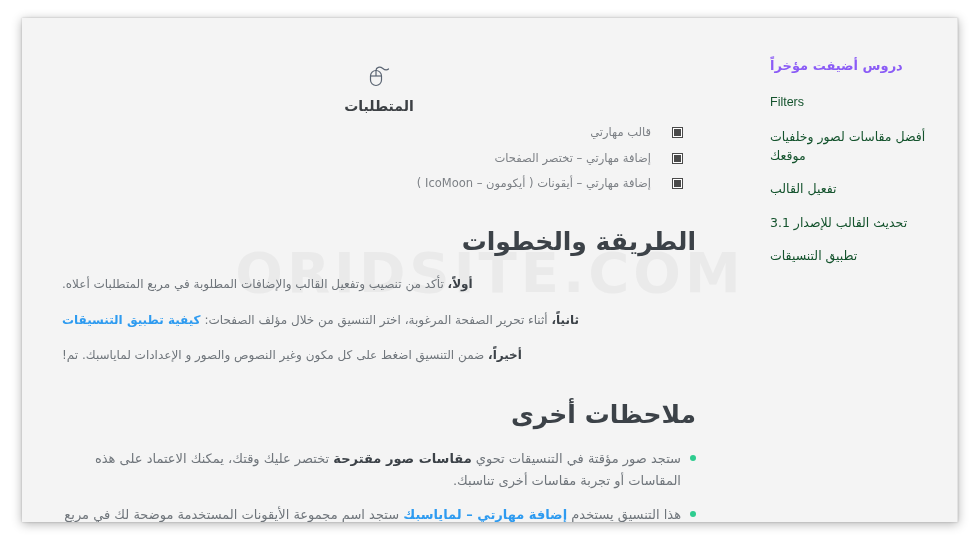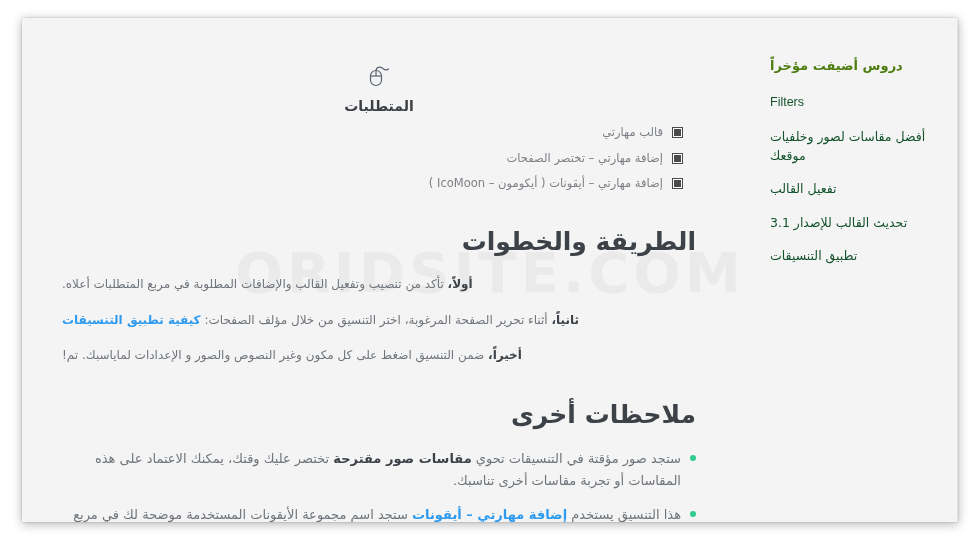--- a/index.html
+++ b/index.html
@@ -86,21 +86,21 @@
     display: block;
     font-size: 12.5px;
     line-height: 1.55;
     color: #14532d;
     text-align: left;
     margin-bottom: 14px;
     text-decoration: none;
     cursor: pointer;
   }
   .side-item.active {
-    color: #4d7c0f;
+    color: #8b5cf6;
     font-weight: 700;
     font-size: 13px;
     margin-bottom: 17px;
   }
   .side-item.latin {
     font-family: "Liberation Sans", sans-serif;
     font-size: 12.5px;
   }
 
   
@@ -132,21 +132,21 @@
   .req-list {
     list-style: none;
     margin: 0;
     padding: 0;
   }
   .req-list li {
     display: flex;
     flex-direction: row;
     align-items: center;
     justify-content: flex-start;
-    gap: 10px;
+    gap: 22px;
     font-size: 11.5px;
     color: #7d8186;
     line-height: 1.45;
     margin-bottom: 9px;
     padding-right: 14px;
   }
   .sq-bullet {
     display: inline-block;
     width: 7px;
     height: 7px;
@@ -280,21 +280,21 @@
           </p>
         </div>
 
         <div class="section">
           <h2 class="section-title">ملاحظات أخرى</h2>
           <ul class="notes">
             <li>
               <span>ستجد صور مؤقتة في التنسيقات تحوي </span><b>مقاسات صور مقترحة</b><span> تختصر عليك وقتك، يمكنك الاعتماد على هذه المقاسات أو تجربة مقاسات أخرى تناسبك.</span>
             </li>
             <li>
-              <span>هذا التنسيق يستخدم </span><a class="note-link" href="#">إضافة مهارتي – أيقونات</a><span> ستجد اسم مجموعة الأيقونات المستخدمة موضحة لك في مربع "المتطلبات" أعلاه.</span>
+              <span>هذا التنسيق يستخدم </span><a class="note-link" href="#">إضافة مهارتي – لماياسبك</a><span> ستجد اسم مجموعة الأيقونات المستخدمة موضحة لك في مربع "المتطلبات" أعلاه.</span>
             </li>
           </ul>
         </div>
 
       </div>
 
       <div class="sidebar">
         <a class="side-item active" href="#">دروس أضيفت مؤخراً</a>
         <a class="side-item latin" href="#">Filters</a>
         <a class="side-item" href="#">أفضل مقاسات لصور وخلفيات موقعك</a>

